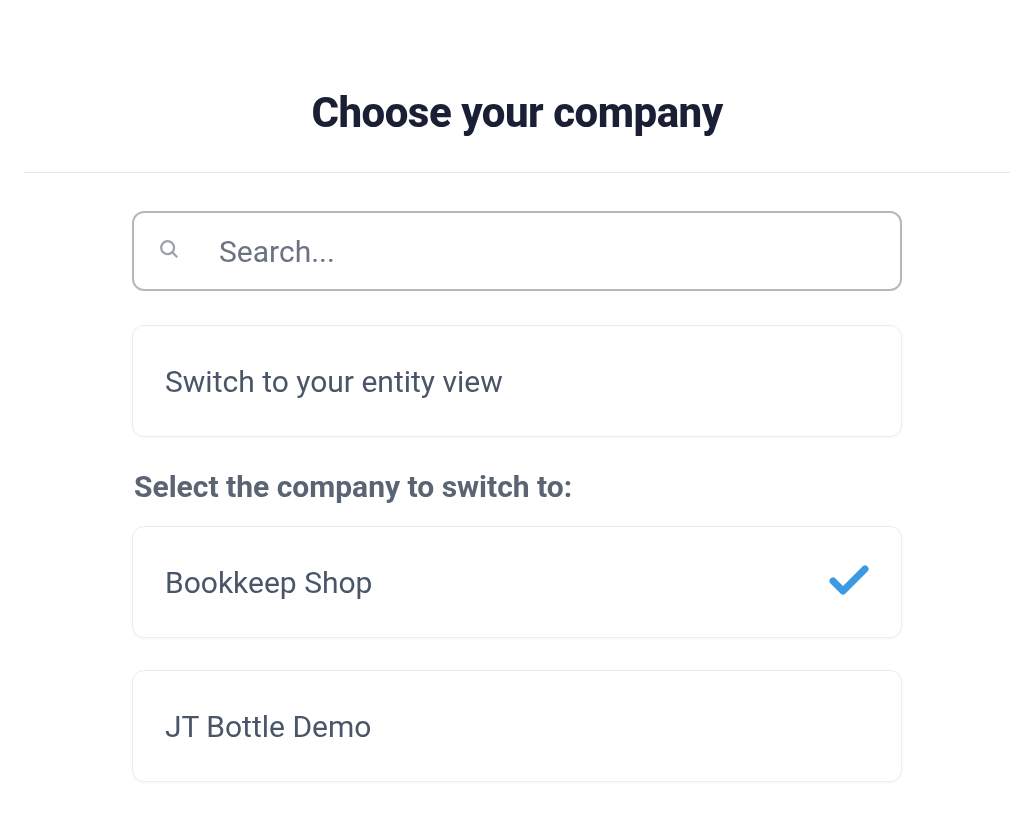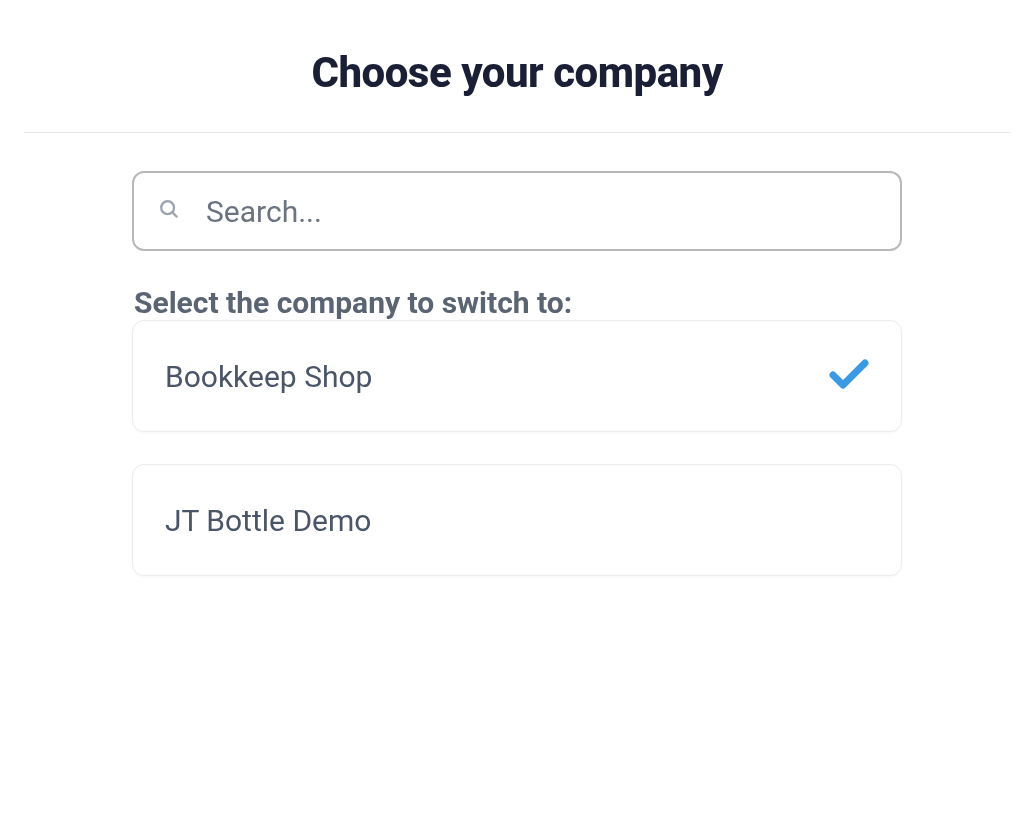--- a/index.html
+++ b/index.html
@@ -11,21 +11,21 @@
     body {
       font-family: -apple-system, BlinkMacSystemFont, 'Segoe UI', Roboto, 'Helvetica Neue', Arial, sans-serif;
       background: #ffffff;
       width: 1034px;
       height: 820px;
       overflow: hidden;
     }
     
     .container {
       width: 100%;
-      padding-top: 48px;
+      padding-top: 88px;
     }
     
     .title {
       text-align: center;
       font-size: 42px;
       font-weight: 800;
       color: #1a1f36;
       margin-bottom: 35px;
       letter-spacing: -0.5px;
     }
@@ -46,20 +46,21 @@
     .search-box {
       width: 100%;
       height: 80px;
       border: 2px solid #b8b8b8;
       border-radius: 12px;
       display: flex;
       align-items: center;
       padding: 0 24px;
       margin-bottom: 34px;
       background: #fff;
+      gap: 13px;
     }
     
     .search-icon {
       width: 22px;
       height: 22px;
       margin-right: 26px;
       flex-shrink: 0;
     }
     
     .search-input {
@@ -94,20 +95,21 @@
     .card-label {
       font-size: 30px;
       font-weight: 400;
       color: #4a5568;
     }
     
     .section-heading {
       font-size: 30px;
       font-weight: 700;
       color: #5a6472;
+      margin-bottom: 22px;
       padding-left: 2px;
     }
     
     .check-icon {
       width: 40px;
       height: 32px;
       flex-shrink: 0;
     }
   </style>
 </head>
@@ -123,20 +125,23 @@
     <div class="search-box">
       <span>
         <svg class="search-icon" viewBox="0 0 24 24" fill="none" stroke="#9ca3af" stroke-width="2.5">
           <circle cx="10.5" cy="10.5" r="7"></circle>
           <line x1="21" y1="21" x2="15.8" y2="15.8"></line>
         </svg>
       </span>
       <input type="text" class="search-input" placeholder="Search..." style="">
     </div>
 
+    <div class="card">
+      <span class="card-label">Switch to your entity view</span>
+    </div>
 
     <div class="section-heading">Select the company to switch to:</div>
 
     <div class="card">
       <span class="card-label">Bookkeep Shop</span>
       <span>
         <svg class="check-icon" viewBox="0 0 40 32" fill="none">
           <path d="M4 17 L14 27 L36 5" stroke="#3b9ae1" stroke-width="7" stroke-linecap="round" stroke-linejoin="round"></path>
         </svg>
       </span>

